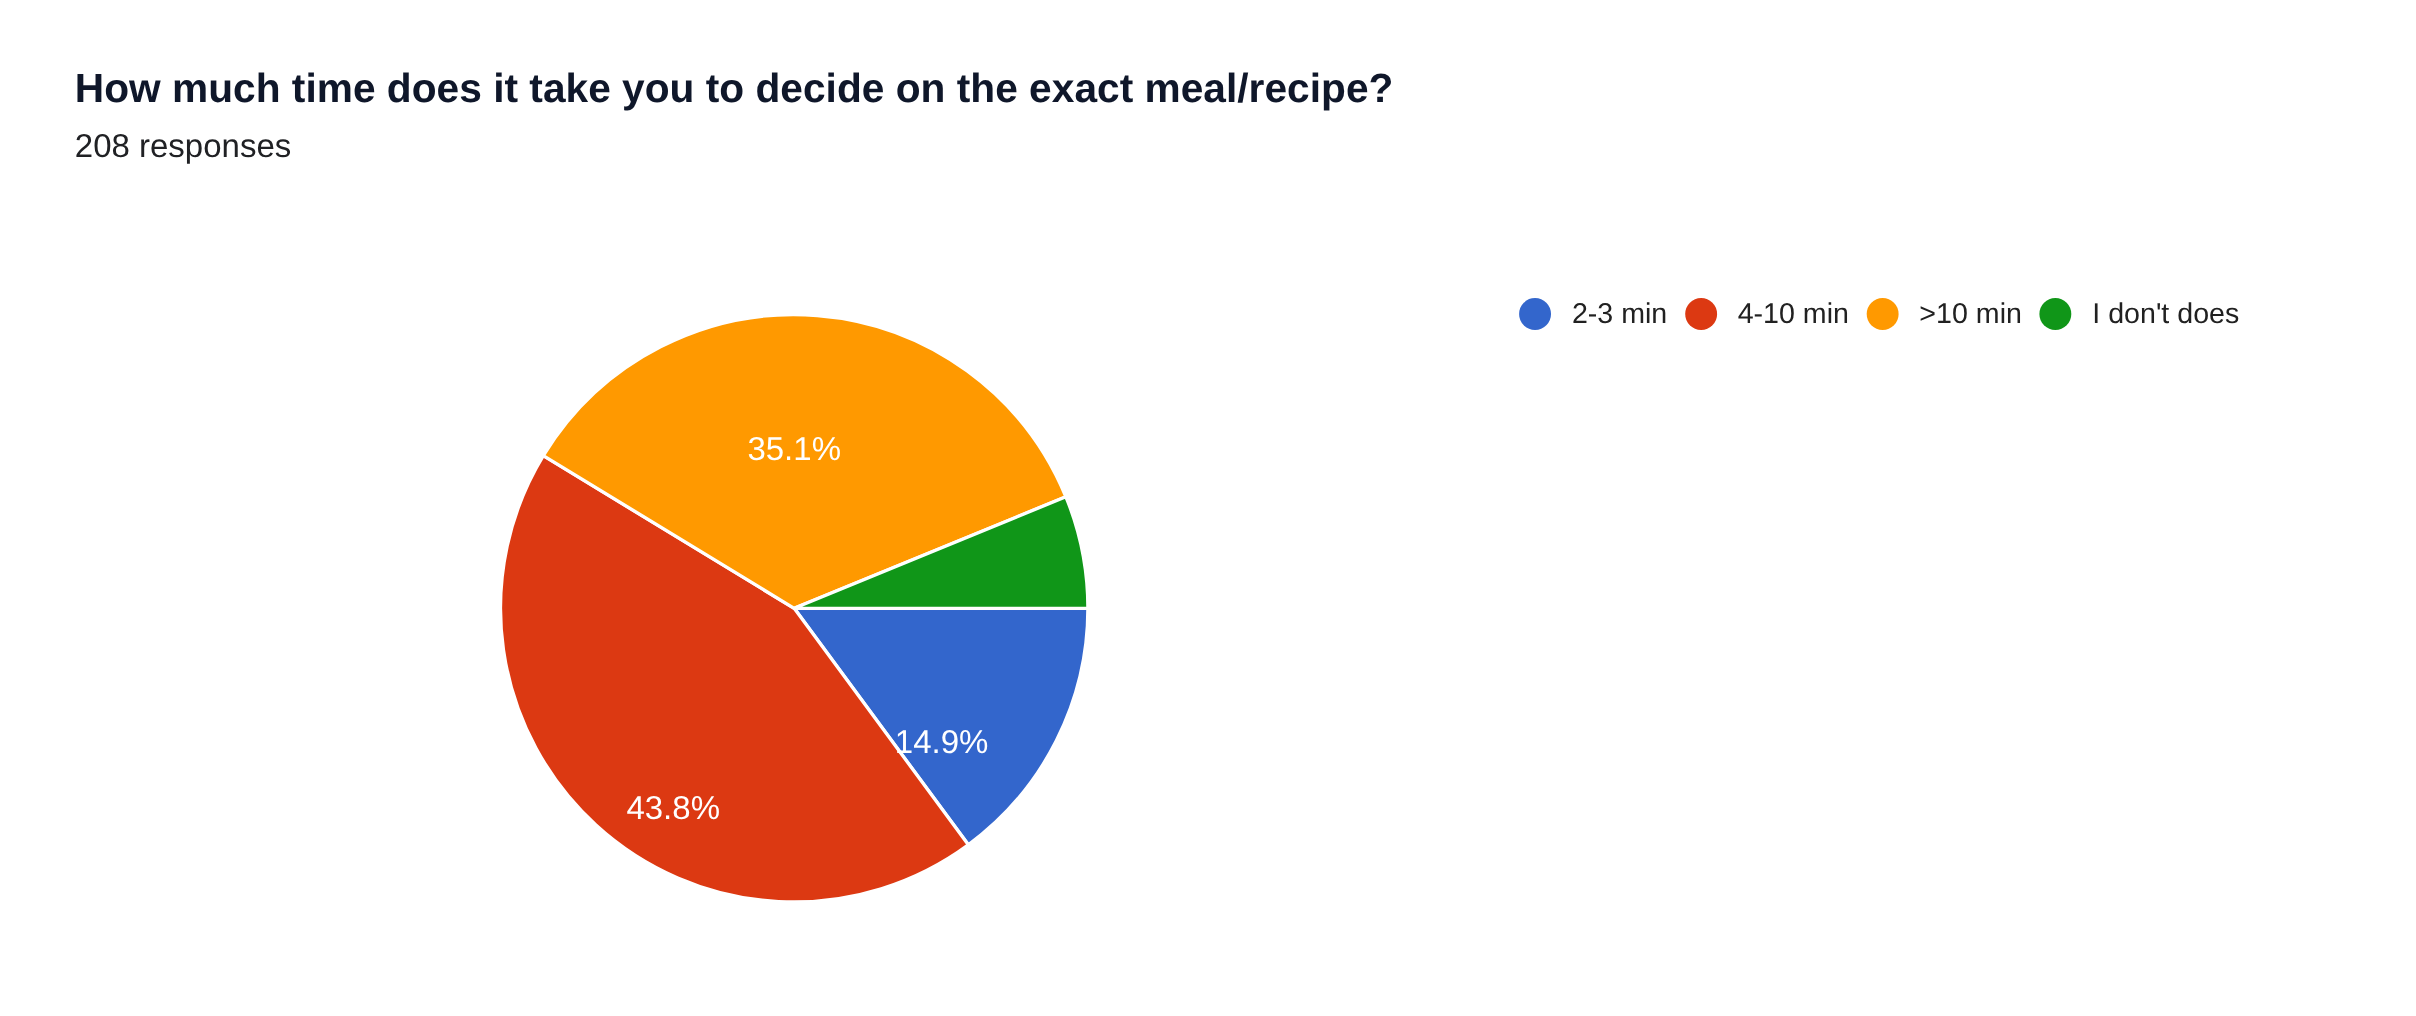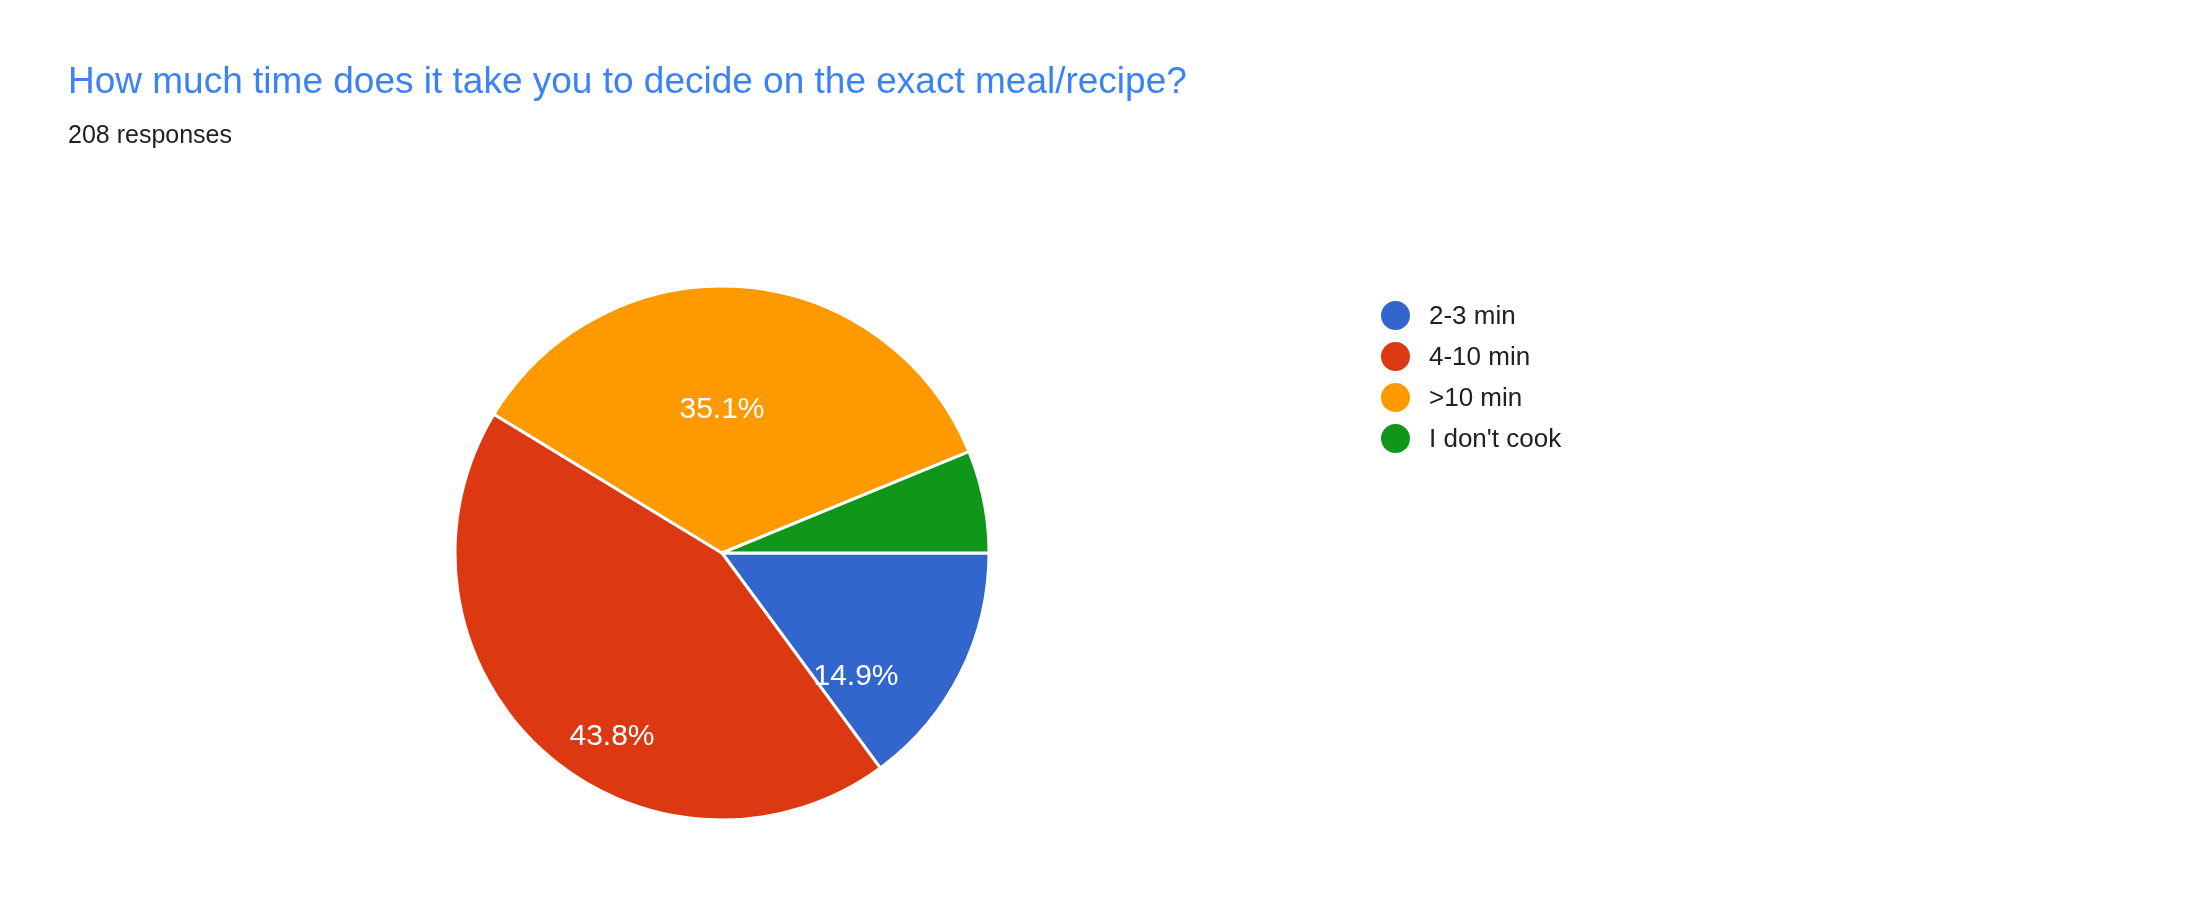--- a/index.html
+++ b/index.html
@@ -27,29 +27,29 @@
 
   
   #chart-header {
     position: absolute;
     left: 68px;
     top: 58px;
     width: 1900px;
   }
   #question-title {
     font-size: 37px;
-    font-weight: 400;
+    font-weight: 700;
     line-height: 46px;
     letter-spacing: 0px;
-    color: #3b82f6;
+    color: #0f172a;
     margin: 0;
     white-space: nowrap;
   }
   #response-count {
-    font-size: 25px;
+    font-size: 30px;
     font-weight: 400;
     line-height: 32px;
     color: #202124;
     margin: 14px 0 0 0;
     white-space: nowrap;
   }
 
   
   #chart-body {
     position: absolute;
@@ -74,23 +74,23 @@
     fill: #ffffff;
     text-anchor: middle;
     dominant-baseline: middle;
     pointer-events: none;
   }
 
   
   #chart-legend {
     position: absolute;
     left: 1381px;
-    top: 295px;
+    top: 265px;
     display: flex;
-    flex-direction: column;
+    gap: 16px;
   }
   .legend-item {
     display: flex;
     align-items: center;
     height: 41px;
   }
   .legend-swatch {
     width: 29px;
     height: 29px;
     border-radius: 50%;
@@ -137,18 +137,18 @@
         <div class="legend-item">
           <span class="legend-swatch" style="background: rgb(220, 57, 18);"></span>
           <span class="legend-label">4-10 min</span>
         </div>
         <div class="legend-item">
           <span class="legend-swatch" style="background: rgb(255, 153, 0);"></span>
           <span class="legend-label">&gt;10 min</span>
         </div>
         <div class="legend-item">
           <span class="legend-swatch" style="background: rgb(16, 150, 24);"></span>
-          <span class="legend-label">I don't cook</span>
+          <span class="legend-label">I don't does</span>
         </div>
       </div>
   </div>
 
 </div>
 
 </body></html>

